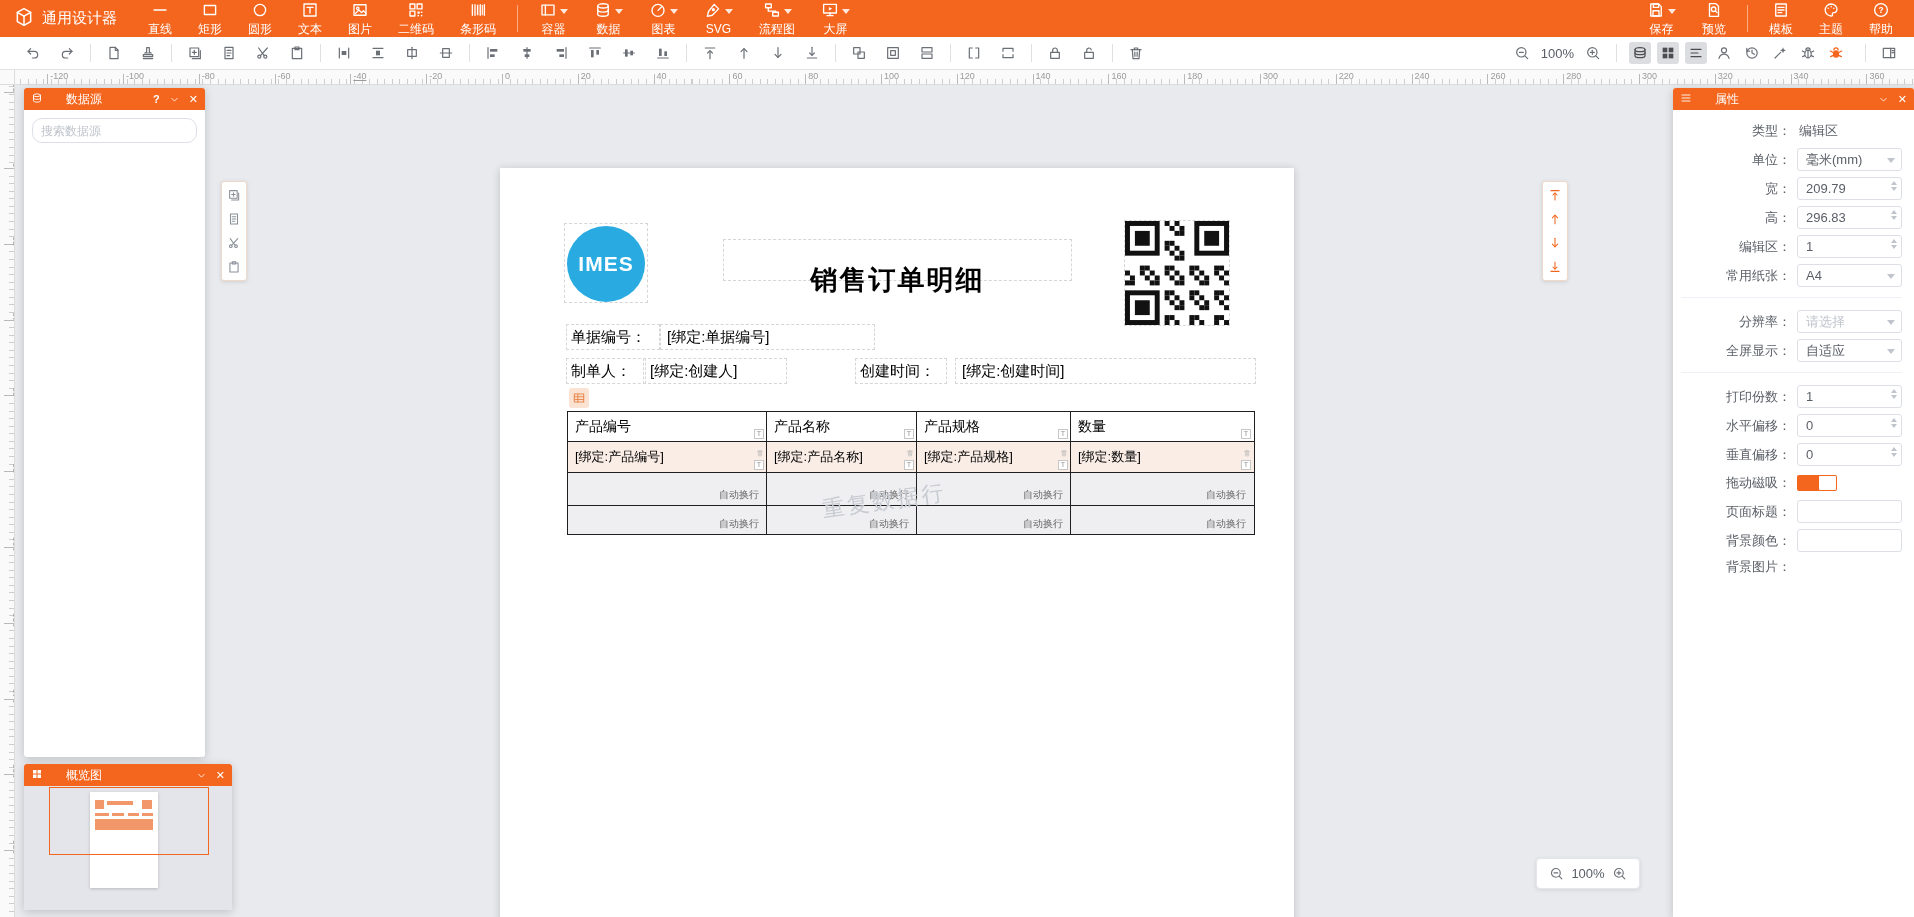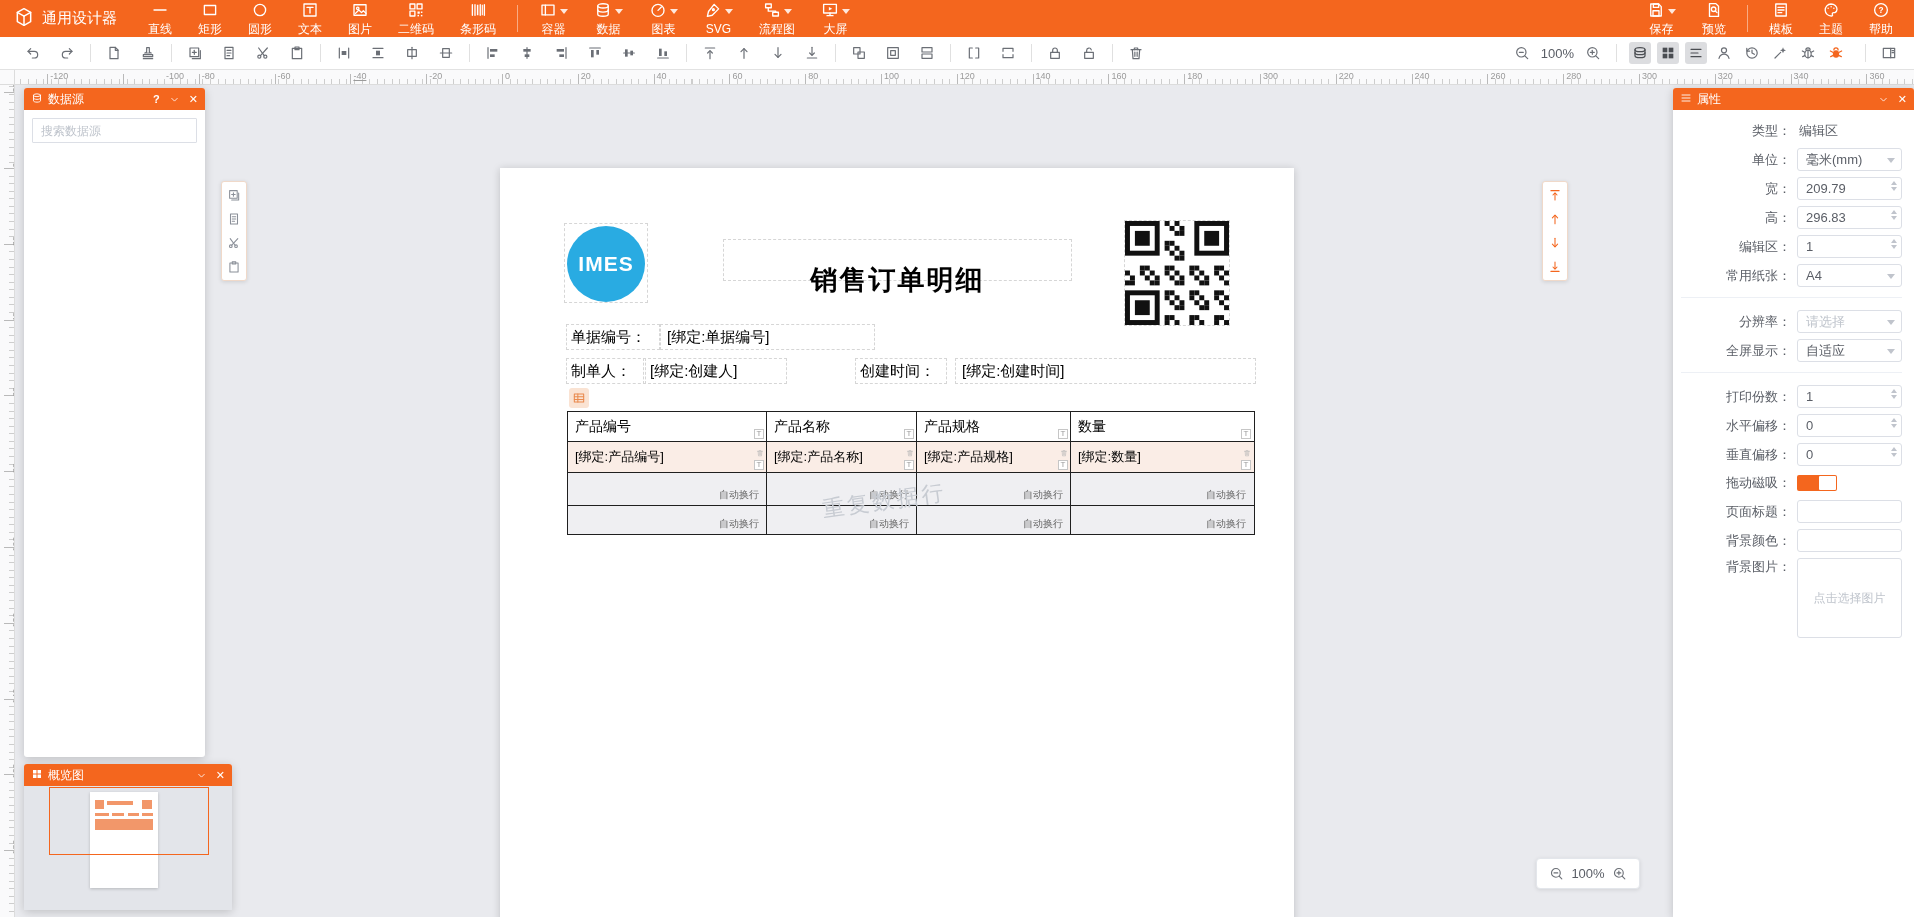--- a/index.html
+++ b/index.html
@@ -35,26 +35,26 @@
   .htick { position:absolute; bottom:0; height:10px; border-left:1px solid #B9B9B9; }
   .hnum { position:absolute; top:1px; font-size:9px; color:#9A9A9A; }
   .vrule { position:absolute; left:0; top:85px; width:15px; height:832px; background:#FAFAFB; border-right:1px solid #DCDCDC; overflow:hidden; z-index:5; }
   .vrule .minor { position:absolute; top:0; bottom:0; right:0; width:5px;
     background:repeating-linear-gradient(180deg,#CDCDCD 0 1px,transparent 1px 7.58px); background-position-y:83px; }
   .vtick { position:absolute; right:0; width:10px; border-top:1px solid #B9B9B9; }
   .vnum { position:absolute; left:11px; font-size:9px; color:#9A9A9A; white-space:nowrap; transform:rotate(-90deg) translateX(-50%); transform-origin:0 0; }
 
   
   .panel { position:absolute; background:#fff; box-shadow:0 2px 10px rgba(0,0,0,.18); border-radius:3px; z-index:25; display:flex; flex-direction:column; }
-  .panel-head { height:22px; background:#F4661E; color:#fff; display:flex; align-items:center; gap:5px; padding:0 7px; font-size:12px; border-radius:3px 3px 0 0; flex:0 0 auto; }
+  .panel-head { height:22px; background:#F4661E; color:#fff; display:flex; align-items:center; gap:23px; padding:0 7px; font-size:12px; border-radius:3px 3px 0 0; flex:0 0 auto; }
   .panel-head .ph-actions { margin-left:auto; display:flex; align-items:center; gap:9px; font-size:11px; }
   .ph-btn { cursor:pointer; color:#fff; display:flex; align-items:center; font-weight:bold; }
   .ds-panel { left:24px; top:88px; width:181px; height:669px; }
   .ds-body { padding:8px 8px; flex:1; }
-  .search-input { width:100%; height:25px; border:1px solid #DCDFE6; border-radius:1px; font-size:12px; padding:0 8px; color:#333; outline:none; font-family:inherit; }
+  .search-input { width:100%; height:25px; border:1px solid #DCDFE6; border-radius:10px; font-size:12px; padding:0 8px; color:#333; outline:none; font-family:inherit; }
   .search-input::placeholder { color:#BFC4CC; }
   .tree-item { display:flex; align-items:center; gap:6px; height:25px; font-size:13px; color:#333; cursor:pointer; padding-left:2px; margin-top:3px; }
   .tri { width:0; height:0; border-top:4px solid transparent; border-bottom:4px solid transparent; border-left:5px solid #666; }
 
   .ov-panel { left:24px; top:764px; width:208px; height:146px; }
   .ov-body { flex:1; background:#E3E5EA; position:relative; overflow:hidden; }
   .ov-thumb { position:absolute; left:66px; top:6px; width:68px; height:96px; background:#fff; box-shadow:0 1px 3px rgba(0,0,0,.2); }
   .ov-view { position:absolute; left:25px; top:1px; width:160px; height:68px; border:1px solid #F4661E; }
   .ovb { position:absolute; background:#F2976A; }
 
@@ -646,21 +646,21 @@
     </div>
 </div>
 
 <div class="workspace"></div>
 <div class="corner"></div>
 <div class="hrule" id="hrule">
     <div class="minor"></div>
     <div class="htick" style="left: 32.2px;"></div>
     <div class="hnum" style="left: 35.2px;">-120</div>
     <div class="htick" style="left: 108px;"></div>
-    <div class="hnum" style="left: 111px; margin-left: 40px;">-100</div>
+    <div class="hnum" style="left: 111px;">-100</div>
     <div class="htick" style="left: 183.8px;"></div>
     <div class="hnum" style="left: 186.8px;">-80</div>
     <div class="htick" style="left: 259.6px;"></div>
     <div class="hnum" style="left: 262.6px;">-60</div>
     <div class="htick" style="left: 335.4px;"></div>
     <div class="hnum" style="left: 338.4px; text-decoration: underline;">-40</div>
     <div class="htick" style="left: 411.2px;"></div>
     <div class="hnum" style="left: 414.2px;">-20</div>
     <div class="htick" style="left: 487px;"></div>
     <div class="hnum" style="left: 490px;">0</div>
@@ -1191,18 +1191,15 @@
         </div>
       </div>
       <div class="prow">
         <div class="plabel">背景颜色：</div>
         <div class="pctrl">
           <div class="pbox"></div>
         </div>
       </div>
       <div class="prow" style="align-items: flex-start;">
         <div class="plabel">背景图片：</div>
-        <div class="pctrl">
-          <div class="imgpick">点击选择图片</div>
-        </div>
       </div>
     </div>
 </div>
 
 </body></html>

